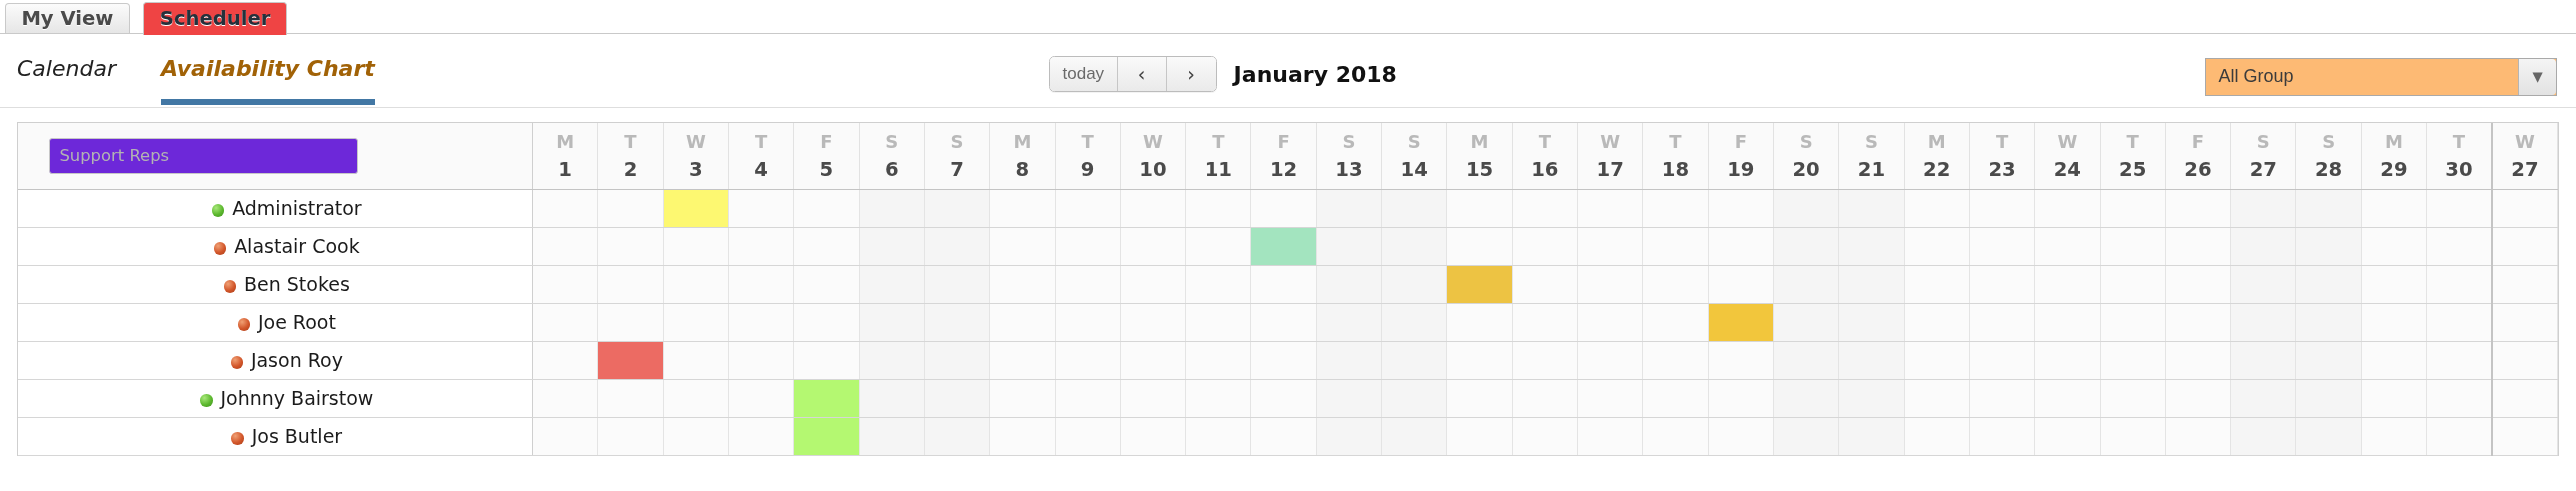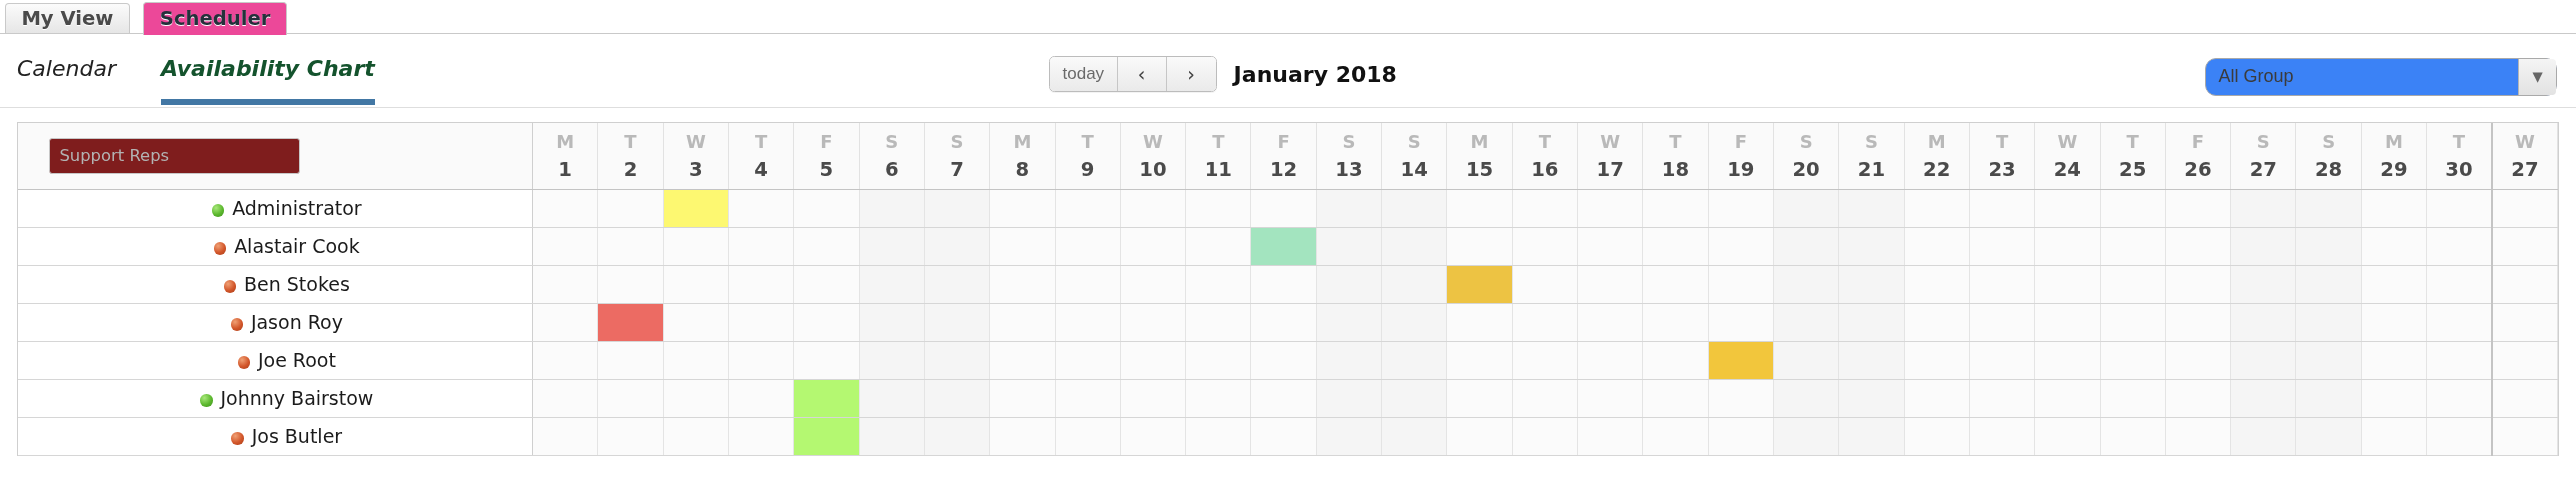--- a/index.html
+++ b/index.html
@@ -32,21 +32,21 @@
     background:linear-gradient(to bottom,#fbfbfb 0%,#e6e6e6 100%);
     border:0.8px solid #c9c9c9;
     border-bottom:none;
     border-radius:3.9px 3.9px 0 0;
     white-space:nowrap;
     cursor:pointer;
     position:relative;
     text-shadow:0 0.8px 0 #fff;
   }
   .tab.active{
-    background:#ec4899;
+    background:#ef4444;
     color:#25303b;
     border-color:#c9c9c9;
     height:33px;
     margin-bottom:-1.6px;
     z-index:3;
   }
 
   
   .subnav{
     position:relative;
@@ -65,21 +65,21 @@
   .subtab{
     font-size:22px;
     color:#222;
     cursor:pointer;
     padding-bottom:4.7px;
     position:relative;
     white-space:nowrap;
     font-style:italic;
   }
   .subtab.active{
-    color:#14532d;
+    color:#a16207;
     font-weight:bold;
   }
   .subtab.active::after{
     content:"";
     position:absolute;
     left:0;right:0;
     bottom:-19px;
     height:5.5px;
     background:#4277a4;
   }
@@ -128,22 +128,22 @@
   }
 
   
   .groupsel{
     position:absolute;
     right:19px;
     top:23.5px;
     width:352px;
     height:38px;
     border:0.8px solid #a9a9a9;
-    border-radius:11px;
-    background:#3b82f6;
+    border-radius:0;
+    background:#fdba74;
     display:flex;
     align-items:center;
     cursor:pointer;
   }
   .groupsel .lbl{
     flex:1;
     padding-left:12.5px;
     font-size:18px;
     color:#3b3b3b;
     font-family:"Liberation Sans", sans-serif;
@@ -180,26 +180,26 @@
   thead th.reps{
     width:512px;
     background:#fafafa;
     border-right:0.8px solid #cfcfcf;
     border-bottom:1.6px solid #c4c4c4;
     height:66px;
     vertical-align:middle;
     text-align:left;
   }
   .repsinput{
-    width:251px;
+    width:309px;
     height:36px;
     margin-left:31px;
     border:0.8px solid #c7c7c7;
     border-radius:3.1px;
-    background:#7f1d1d;
+    background:#6d28d9;
     font-size:16.4px;
     color:#aaa;
     padding:0 9.4px;
     font-family:"DejaVu Sans", sans-serif;
     outline:none;
   }
   .repsinput::placeholder{color:#b3b3b3;}
 
   thead th.day{
     width:65px;
@@ -537,20 +537,56 @@
           <td class="cell"></td>
           <td class="cell"></td>
           <td class="cell"></td>
           <td class="cell wk"></td>
           <td class="cell wk"></td>
           <td class="cell"></td>
           <td class="cell"></td>
           <td class="cell lastcol"></td>
         </tr>
         <tr>
+          <td class="name"><span class="dot offline"></span><span class="pname">Joe Root</span></td>
+          <td class="cell"></td>
+          <td class="cell"></td>
+          <td class="cell"></td>
+          <td class="cell"></td>
+          <td class="cell"></td>
+          <td class="cell wk"></td>
+          <td class="cell wk"></td>
+          <td class="cell"></td>
+          <td class="cell"></td>
+          <td class="cell"></td>
+          <td class="cell"></td>
+          <td class="cell"></td>
+          <td class="cell wk"></td>
+          <td class="cell wk"></td>
+          <td class="cell"></td>
+          <td class="cell"></td>
+          <td class="cell"></td>
+          <td class="cell"></td>
+          <td class="cell" colspan="1">
+            <div class="ev" style="background: rgb(242, 198, 60);"></div>
+          </td>
+          <td class="cell wk"></td>
+          <td class="cell wk"></td>
+          <td class="cell"></td>
+          <td class="cell"></td>
+          <td class="cell"></td>
+          <td class="cell"></td>
+          <td class="cell"></td>
+          <td class="cell wk"></td>
+          <td class="cell wk"></td>
+          <td class="cell"></td>
+          <td class="cell"></td>
+          <td class="cell lastcol"></td>
+        </tr>
+        <tr>
           <td class="name"><span class="dot offline"></span><span class="pname">Jason Roy</span></td>
           <td class="cell"></td>
           <td class="cell" colspan="1">
             <div class="ev" style="background: rgb(236, 107, 99);"></div>
           </td>
           <td class="cell"></td>
           <td class="cell"></td>
           <td class="cell"></td>
           <td class="cell wk"></td>
           <td class="cell wk"></td>
@@ -573,56 +609,20 @@
           <td class="cell"></td>
           <td class="cell"></td>
           <td class="cell"></td>
           <td class="cell wk"></td>
           <td class="cell wk"></td>
           <td class="cell"></td>
           <td class="cell"></td>
           <td class="cell lastcol"></td>
         </tr>
         <tr>
-          <td class="name"><span class="dot offline"></span><span class="pname">Joe Root</span></td>
-          <td class="cell"></td>
-          <td class="cell"></td>
-          <td class="cell"></td>
-          <td class="cell"></td>
-          <td class="cell"></td>
-          <td class="cell wk"></td>
-          <td class="cell wk"></td>
-          <td class="cell"></td>
-          <td class="cell"></td>
-          <td class="cell"></td>
-          <td class="cell"></td>
-          <td class="cell"></td>
-          <td class="cell wk"></td>
-          <td class="cell wk"></td>
-          <td class="cell"></td>
-          <td class="cell"></td>
-          <td class="cell"></td>
-          <td class="cell"></td>
-          <td class="cell" colspan="1">
-            <div class="ev" style="background: rgb(242, 198, 60);"></div>
-          </td>
-          <td class="cell wk"></td>
-          <td class="cell wk"></td>
-          <td class="cell"></td>
-          <td class="cell"></td>
-          <td class="cell"></td>
-          <td class="cell"></td>
-          <td class="cell"></td>
-          <td class="cell wk"></td>
-          <td class="cell wk"></td>
-          <td class="cell"></td>
-          <td class="cell"></td>
-          <td class="cell lastcol"></td>
-        </tr>
-        <tr>
           <td class="name"><span class="dot online"></span><span class="pname">Johnny Bairstow</span></td>
           <td class="cell"></td>
           <td class="cell"></td>
           <td class="cell"></td>
           <td class="cell"></td>
           <td class="cell" colspan="1">
             <div class="ev" style="background: rgb(180, 248, 113);"></div>
           </td>
           <td class="cell wk"></td>
           <td class="cell wk"></td>

